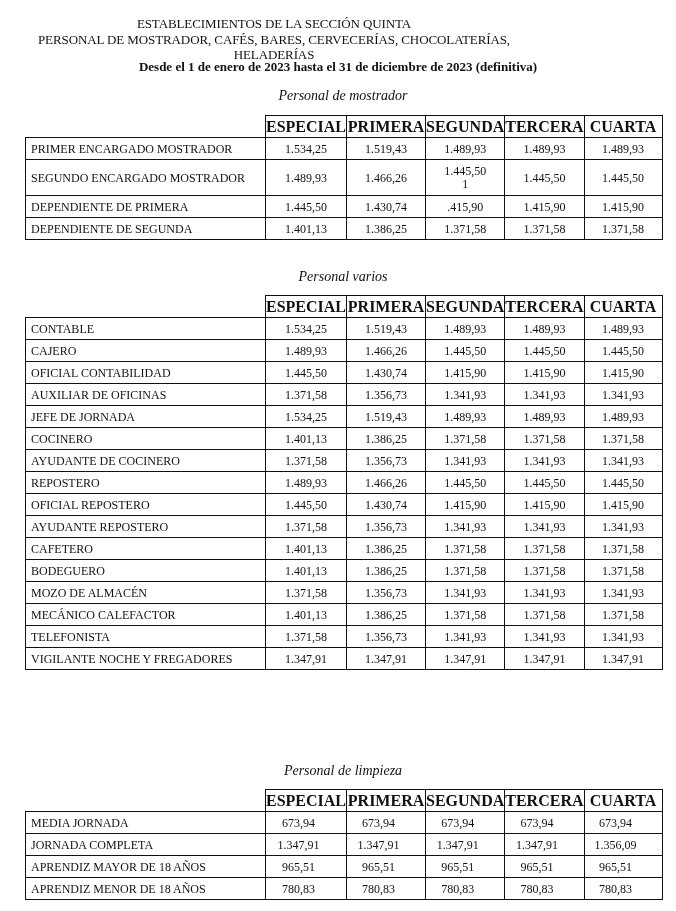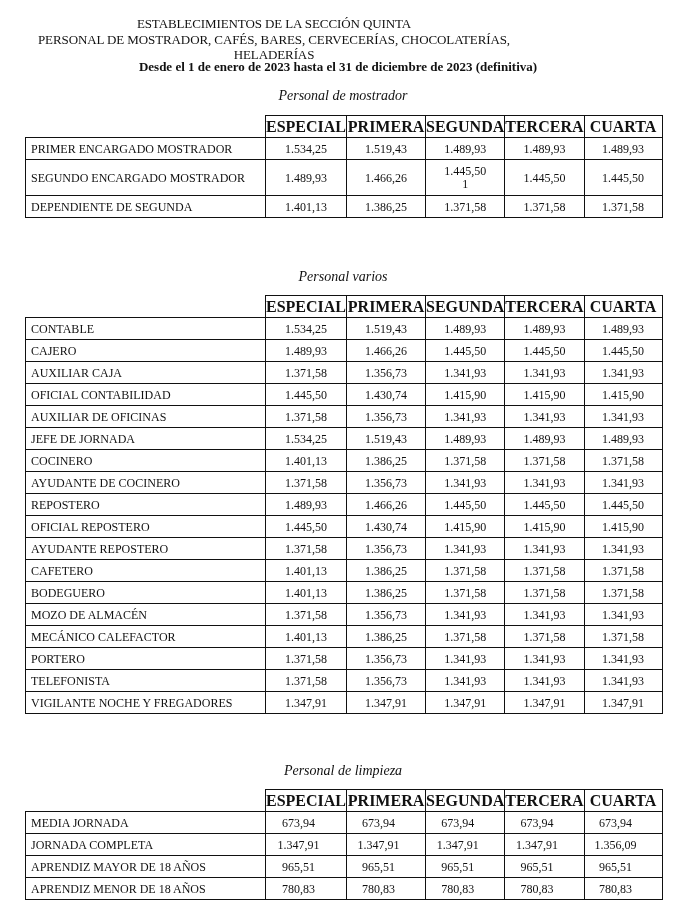--- a/index.html
+++ b/index.html
@@ -128,20 +128,28 @@
         <td class="label">SEGUNDO ENCARGADO MOSTRADOR</td>
         <td class="val">1.489,93</td>
         <td class="val">1.466,26</td>
         <td class="val">
           <div class="cellwrap">1.445,50<br>1</div>
         </td>
         <td class="val">1.445,50</td>
         <td class="val">1.445,50</td>
       </tr>
       <tr>
+        <td class="label">DEPENDIENTE DE PRIMERA</td>
+        <td class="val">1.445,50</td>
+        <td class="val">1.430,74</td>
+        <td class="val">.415,90</td>
+        <td class="val">1.415,90</td>
+        <td class="val">1.415,90</td>
+      </tr>
+      <tr>
         <td class="label">DEPENDIENTE DE SEGUNDA</td>
         <td class="val">1.401,13</td>
         <td class="val">1.386,25</td>
         <td class="val">1.371,58</td>
         <td class="val">1.371,58</td>
         <td class="val">1.371,58</td>
       </tr>
     </tbody>
 </table>
 
@@ -176,28 +184,20 @@
       </tr>
       <tr>
         <td class="label">CAJERO</td>
         <td class="val">1.489,93</td>
         <td class="val">1.466,26</td>
         <td class="val">1.445,50</td>
         <td class="val">1.445,50</td>
         <td class="val">1.445,50</td>
       </tr>
       <tr>
-        <td class="label">AUXILIAR CAJA</td>
-        <td class="val">1.371,58</td>
-        <td class="val">1.356,73</td>
-        <td class="val">1.341,93</td>
-        <td class="val">1.341,93</td>
-        <td class="val">1.341,93</td>
-      </tr>
-      <tr>
         <td class="label">OFICIAL CONTABILIDAD</td>
         <td class="val">1.445,50</td>
         <td class="val">1.430,74</td>
         <td class="val">1.415,90</td>
         <td class="val">1.415,90</td>
         <td class="val">1.415,90</td>
       </tr>
       <tr>
         <td class="label">AUXILIAR DE OFICINAS</td>
         <td class="val">1.371,58</td>
@@ -278,28 +278,20 @@
         <td class="val">1.341,93</td>
         <td class="val">1.341,93</td>
       </tr>
       <tr>
         <td class="label">MECÁNICO CALEFACTOR</td>
         <td class="val">1.401,13</td>
         <td class="val">1.386,25</td>
         <td class="val">1.371,58</td>
         <td class="val">1.371,58</td>
         <td class="val">1.371,58</td>
-      </tr>
-      <tr>
-        <td class="label">PORTERO</td>
-        <td class="val">1.371,58</td>
-        <td class="val">1.356,73</td>
-        <td class="val">1.341,93</td>
-        <td class="val">1.341,93</td>
-        <td class="val">1.341,93</td>
       </tr>
       <tr>
         <td class="label">TELEFONISTA</td>
         <td class="val">1.371,58</td>
         <td class="val">1.356,73</td>
         <td class="val">1.341,93</td>
         <td class="val">1.341,93</td>
         <td class="val">1.341,93</td>
       </tr>
       <tr>

